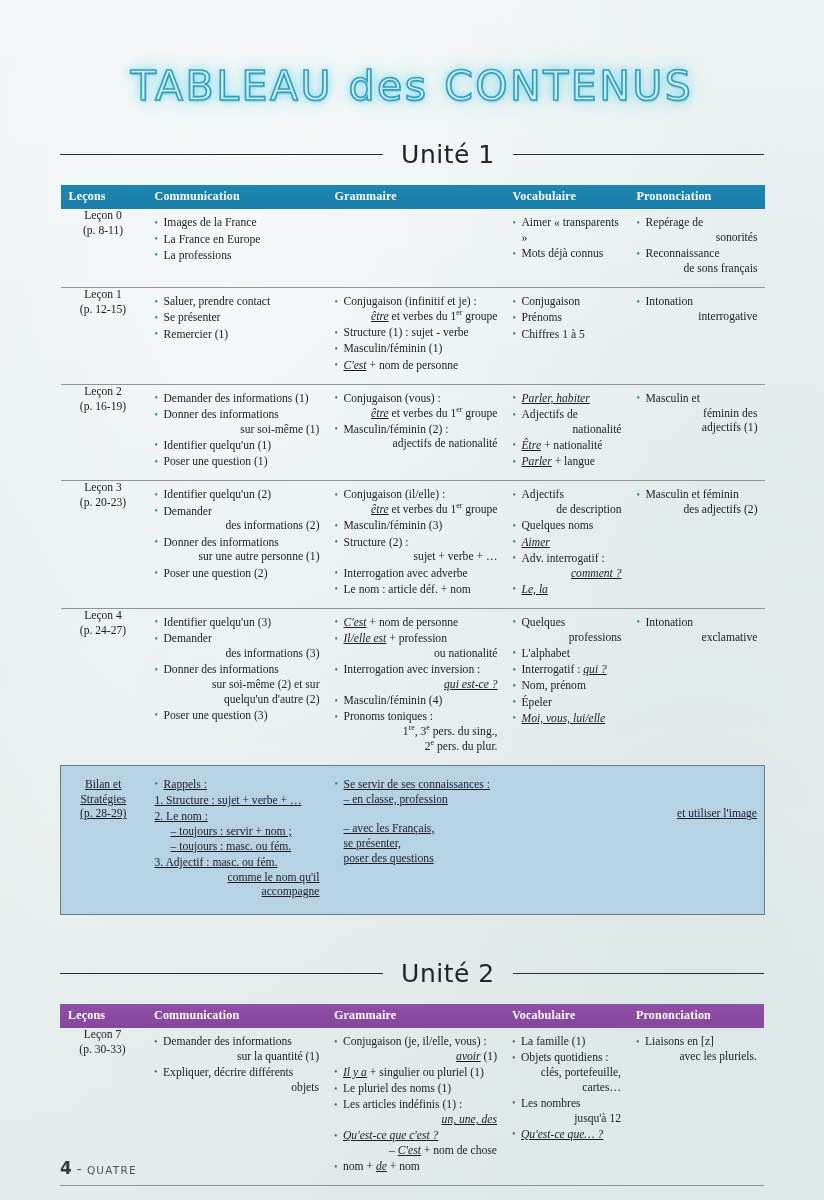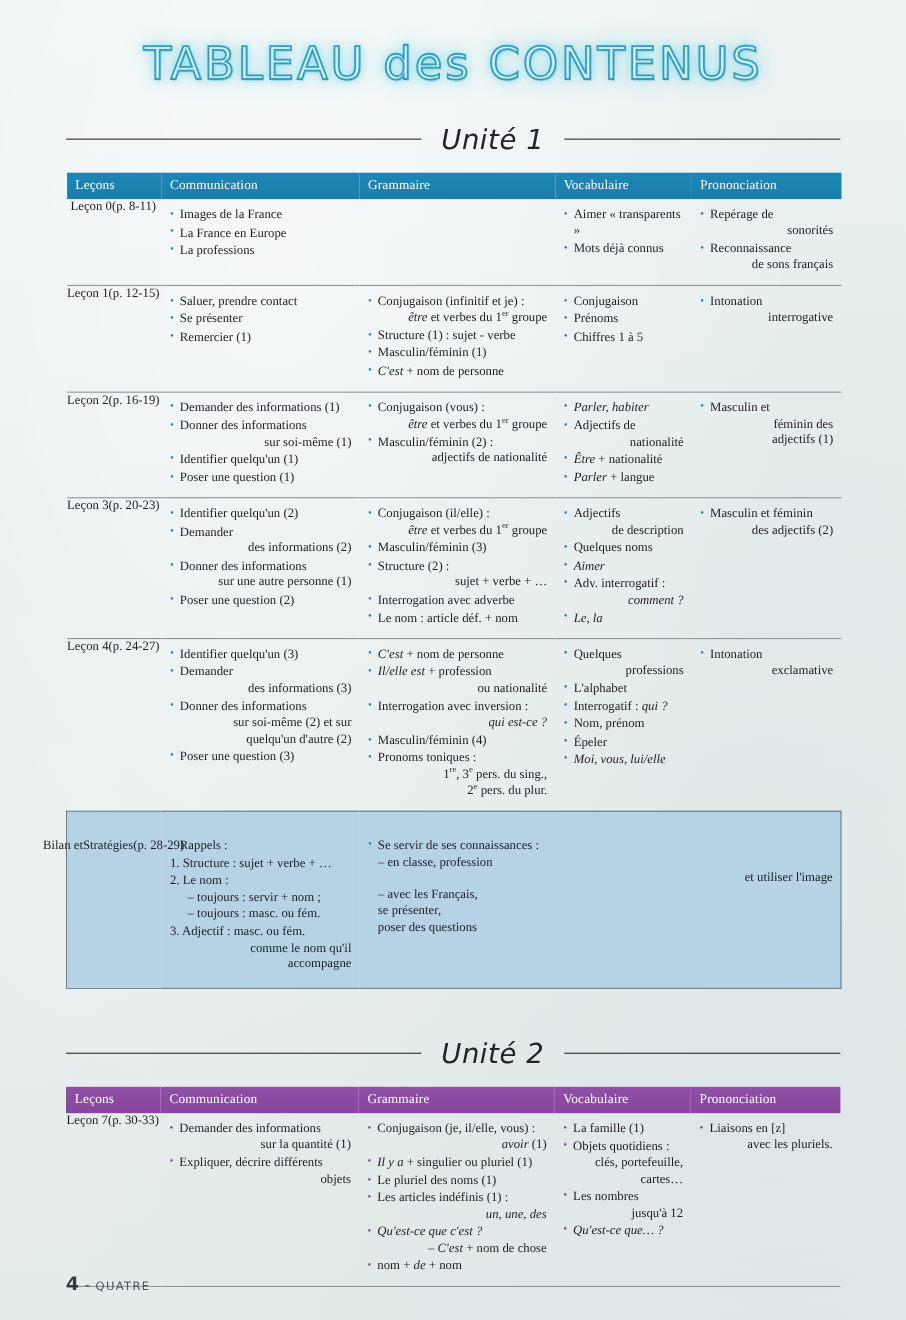--- a/index.html
+++ b/index.html
@@ -27,20 +27,21 @@
       linear-gradient(176deg, #eef3f3 0%, #e6eded 42%, #e9efee 70%, #e3eaea 100%);
     z-index: 0;
   }
   .page {
     position: relative;
     z-index: 2;
     width: 824px;
     height: 1036px;
     box-sizing: border-box;
     padding: 0 60px;
+    margin-top: 28px;
   }
 
   
   .main-title {
     text-align: center;
     margin: 0;
     padding-top: 34px;
     font-family: "DejaVu Sans", sans-serif;
     font-size: 41px;
     font-weight: 400;
@@ -54,21 +55,20 @@
       1px 2px 0 rgba(40, 130, 160, 0.25);
     white-space: nowrap;
   }
 
   
   .unit-divider {
     display: flex;
     align-items: center;
     gap: 14px;
     margin: 30px 0 16px 0;
-    font-style: italic;
   }
   .unit-divider .rule {
     flex: 1 1 auto;
     height: 0;
     border-top: 1.6px solid #2c2c30;
   }
   .unit-divider .rule.left  { flex-grow: 2.25; }
   .unit-divider .rule.right { flex-grow: 1.75; }
   .unit-label {
     font-family: "DejaVu Sans", sans-serif;
@@ -91,21 +91,21 @@
   }
   table.contents col.c-lecon { width: 86px; }
   table.contents col.c-comm  { width: 180px; }
   table.contents col.c-gram  { width: 178px; }
   table.contents col.c-voc   { width: 124px; }
   table.contents col.c-pron  { width: 136px; }
 
   thead th {
     color: #ffffff;
     font-family: "Liberation Serif", serif;
-    font-weight: normal;
+    font-weight: bold;
     font-size: 12.1px;
     text-align: left;
     padding: 4px 6px 5px 8px;
     letter-spacing: 0.15px;
     white-space: nowrap;
   }
   .tbl-blue thead th {
     background: linear-gradient(180deg, #1e86b4 0%, #1b82ae 55%, #1a7da8 100%);
   }
   .tbl-purple thead th {
@@ -120,21 +120,21 @@
   tbody tr:first-child td { border-top: none; }
   tbody tr.last-rule td { border-bottom: 1px solid #8e9699; }
 
   td.lecon {
     padding-left: 6px;
     padding-top: 0;
     position: relative;
   }
   .lecon-inner {
     display: flex;
-    flex-direction: row;
+    flex-direction: column;
     justify-content: center;
     min-height: 100%;
     align-items: center;
   }
   .lecon-name { white-space: nowrap; }
   .lecon-page { white-space: nowrap; }
 
   
   ul.blist {
     list-style: none;
@@ -154,30 +154,31 @@
     font-size: 10px;
     line-height: 1.42;
   }
   .tbl-blue ul.blist > li::before { color: #2b7fa8; }
   .tbl-purple ul.blist > li::before { color: #7d4694; }
   ul.blist > li.nb { padding-left: 0; }
   ul.blist > li.nb::before { content: none; }
 
   .ind  { display: block; padding-left: 11px; text-align: right; }
   .ind2 { display: block; padding-left: 16px; }
-  i, em { font-style: italic; }
+  i, em { font-style: italic; text-decoration: underline; }
   sup { font-size: 0.68em; vertical-align: super; line-height: 0; }
 
   
   tr.bilan td {
     background: #b6d3e6;
     border-top: 1.3px solid #6d7d86;
     border-bottom: 1.3px solid #6d7d86;
-    padding-top: 24px;
+    padding-top: 12px;
     padding-bottom: 12px;
+    text-decoration: underline;
   }
   tr.bilan td.lecon { border-left: 1.3px solid #6d7d86; }
   tr.bilan td:last-child { border-right: 1.3px solid #6d7d86; }
 
   
   .footer {
     position: absolute;
     left: 60px;
     bottom: 22px;
     display: flex;

